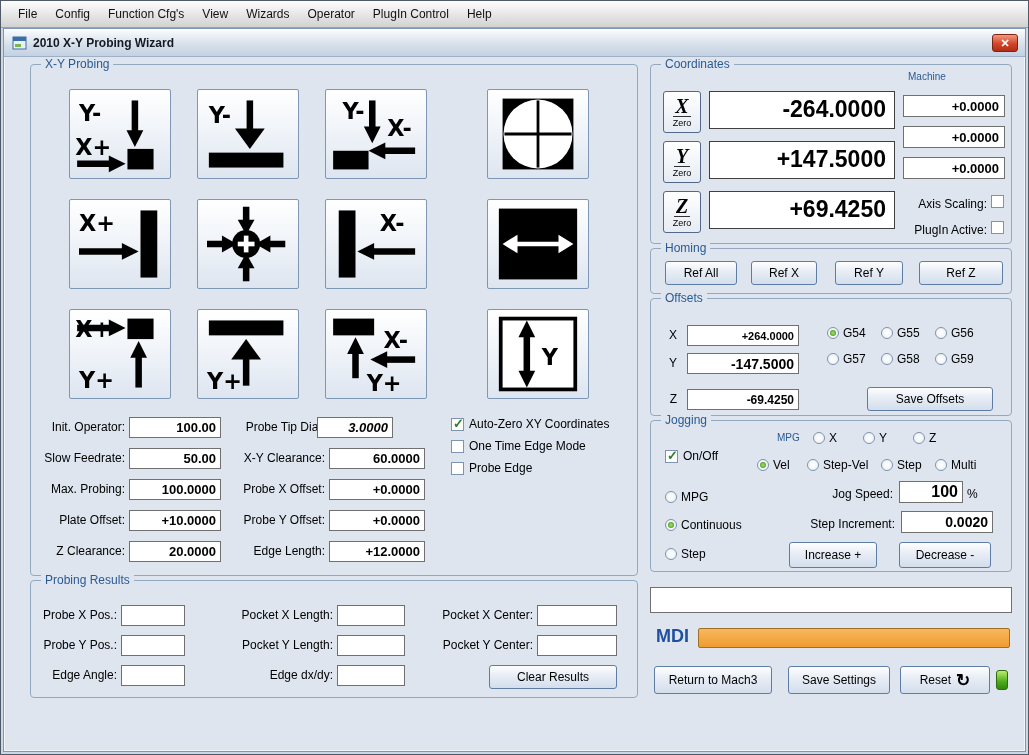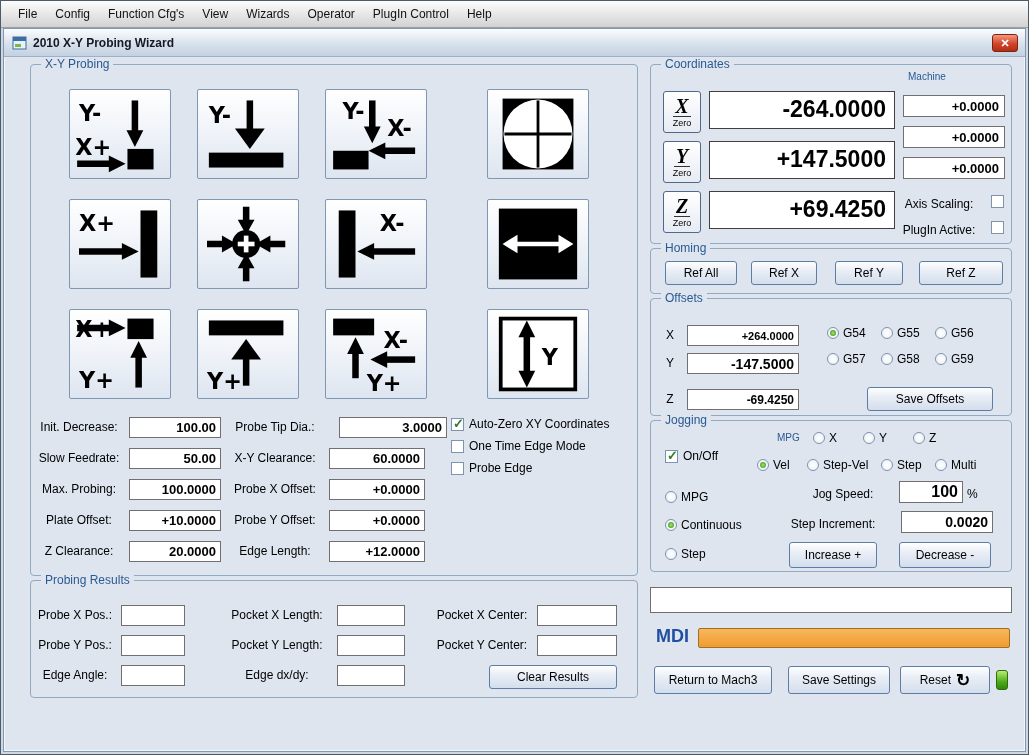--- a/index.html
+++ b/index.html
@@ -38,21 +38,21 @@
   .pbtn line.wline { stroke: #fff; stroke-width: 5; }
   .pbtn polygon { fill: #000; }
   .pbtn polygon.wpoly { fill: #fff; }
   .pbtn rect { fill: #000; }
   .pbtn rect.frame { fill: #fff; stroke: #000; stroke-width: 4; }
   .pbtn circle { fill: #000; }
   .pbtn circle.wfill { fill: #fff; }
   .pbtn text { font-family: "DejaVu Sans", sans-serif; font-weight: bold; font-size: 24px; fill: #000; }
 
   
-  .lab { position: absolute; font-size: 12px; color: #000; text-align: center; white-space: nowrap; }
+  .lab { position: absolute; font-size: 12px; color: #000; text-align: right; white-space: nowrap; }
   .inp { position: absolute; height: 21px; border: 1px solid #707070; background: #fff;
     font: bold 13px "Liberation Sans", sans-serif; text-align: right; padding: 0 4px; }
   .mfield { position: absolute; width: 102px; height: 22px; border: 1px solid #707070; background: #fff;
     font: bold 13px "Liberation Sans", sans-serif; text-align: right; padding: 3px 5px 0 0; }
   .dro { position: absolute; border: 1px solid #404040; background: #fff;
     font: bold 23px "Liberation Sans", sans-serif; text-align: right; padding: 4px 8px 0 0; }
 
   
   .btn { position: absolute; border: 1px solid #5d7da4; border-radius: 3px;
     background: linear-gradient(#fefefe, #e9eef6 40%, #d3deec); font: 12px "Liberation Sans", sans-serif;
@@ -229,33 +229,33 @@
         <button class="pbtn" style="left:456px;top:244px">
           <svg viewBox="0 0 100 88">
             <rect class="frame" x="10" y="6" width="80" height="76"></rect>
             <line x1="38" y1="24" x2="38" y2="64"></line>
             <polygon points="29,26 47,26 38,8"></polygon>
             <polygon points="29,62 47,62 38,80"></polygon>
             <text x="54" y="56">Y</text>
           </svg>
         </button>
 
-        <span class="lab" style="left:2px;top:355px;width:92px">Init. Decrease:</span>
+        <span class="lab" style="left:2px;top:355px;width:92px">Init. Operator:</span>
         <input class="inp" style="left: 98px; top: 352px; width: 92px;" value="100.00">
         <span class="lab" style="left:2px;top:386px;width:92px">Slow Feedrate:</span>
         <input class="inp" style="left: 98px; top: 383px; width: 92px;" value="50.00">
         <span class="lab" style="left:2px;top:417px;width:92px">Max. Probing:</span>
         <input class="inp" style="left: 98px; top: 414px; width: 92px;" value="100.0000">
         <span class="lab" style="left:2px;top:448px;width:92px">Plate Offset:</span>
         <input class="inp" style="left: 98px; top: 445px; width: 92px;" value="+10.0000">
         <span class="lab" style="left:2px;top:479px;width:92px">Z Clearance:</span>
         <input class="inp" style="left: 98px; top: 476px; width: 92px;" value="20.0000">
 
         <span class="lab" style="left:194px;top:355px;width:100px">Probe Tip Dia.:</span>
-        <input class="inp" style="left: 308px; top: 352px; width: 108px;" value="3.0000">
+        <input class="inp" style="left: 286px; top: 352px; width: 76px; font-style: italic;" value="3.0000">
         <span class="lab" style="left:194px;top:386px;width:100px">X-Y Clearance:</span>
         <input class="inp" style="left: 298px; top: 383px; width: 96px;" value="60.0000">
         <span class="lab" style="left:194px;top:417px;width:100px">Probe X Offset:</span>
         <input class="inp" style="left: 298px; top: 414px; width: 96px;" value="+0.0000">
         <span class="lab" style="left:194px;top:448px;width:100px">Probe Y Offset:</span>
         <input class="inp" style="left: 298px; top: 445px; width: 96px;" value="+0.0000">
         <span class="lab" style="left:194px;top:479px;width:100px">Edge Length:</span>
         <input class="inp" style="left: 298px; top: 476px; width: 96px;" value="+12.0000">
 
         <span class="cb checked" style="left:420px;top:352px">

